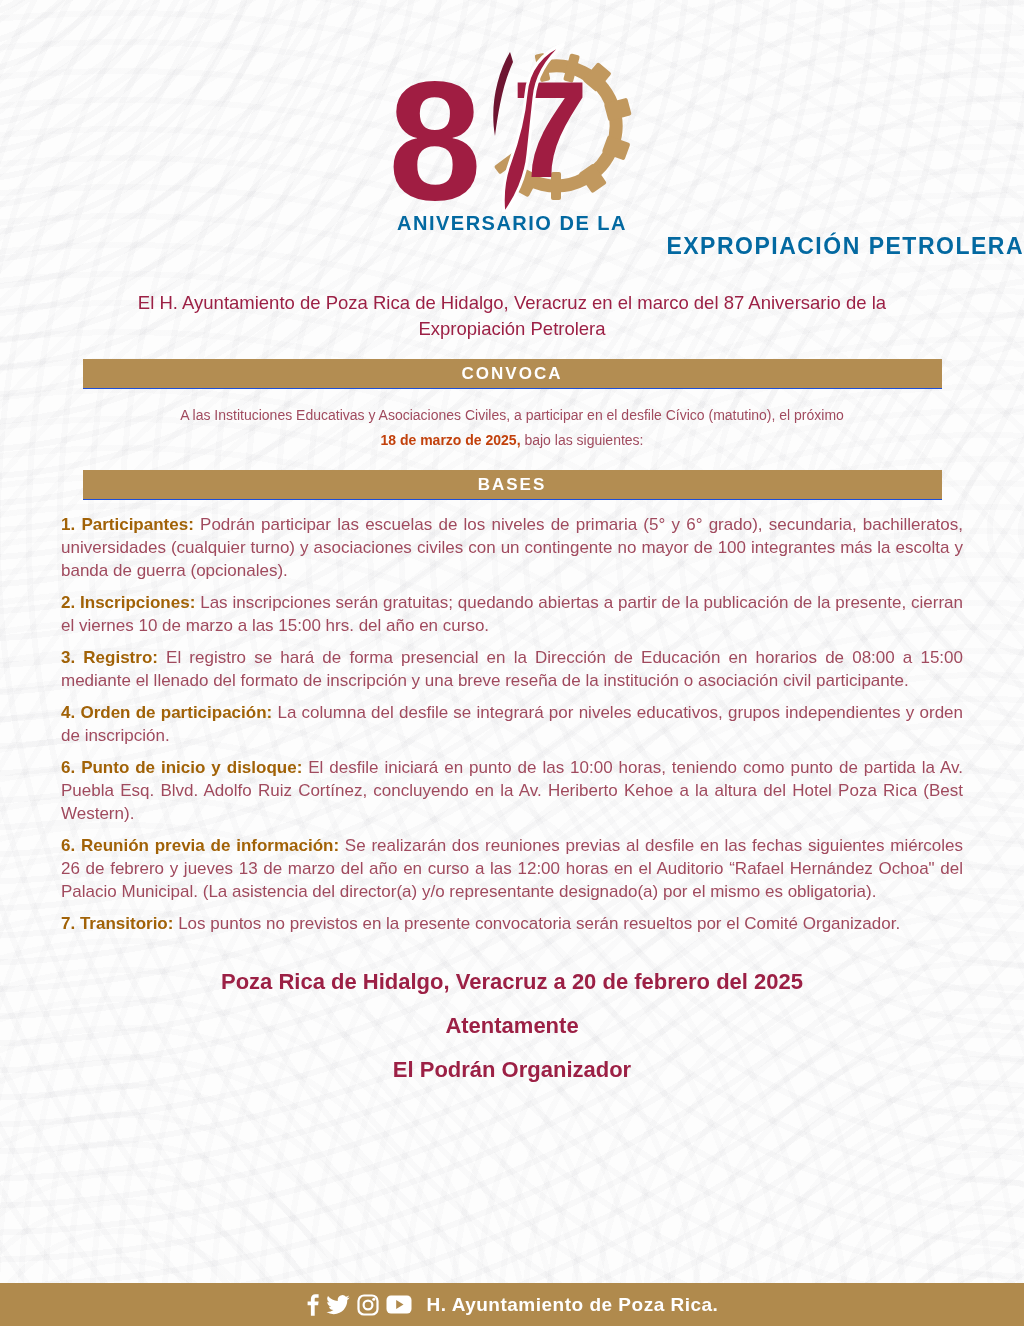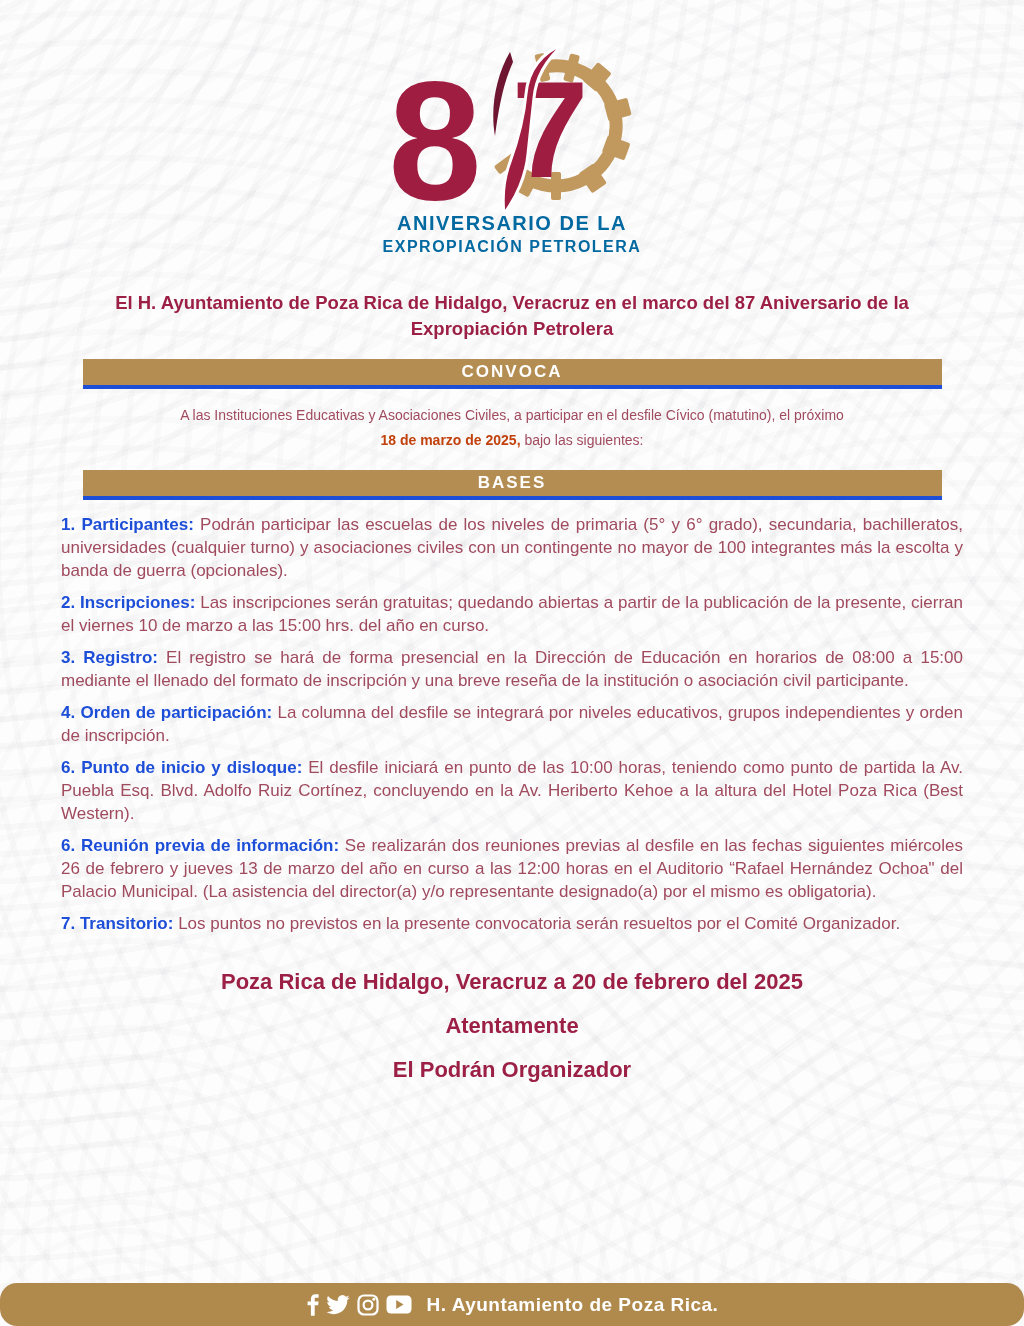--- a/index.html
+++ b/index.html
@@ -20,66 +20,65 @@
       repeating-radial-gradient(circle at 12% 104%, rgba(70,70,90,0.02)  0 6px, transparent 6px 29px),
       repeating-radial-gradient(circle at 96% 100%, rgba(70,70,90,0.02)  0 6px, transparent 6px 24px);
   }
   .content { position:relative; z-index:1; }
 
   
   .logo-block { padding-top:36px; text-align:center; }
   .logo-svg { display:inline-block; }
   .logo-caption { margin-top:-4px; color:#0369a1; font-weight:bold; letter-spacing:1.5px; }
   .logo-caption .cap1 { font-size:20px; line-height:23px; }
-  .logo-caption .cap2 { font-size:16px; line-height:23px; }
+  .logo-caption .cap2 { font-size:23px; line-height:23px;text-align:right; }
 
   
   .doc-title {
     margin:32px auto 0; width:850px;
-    text-align:center; font-weight:bold; font-size:18.5px; line-height:26px;
+    text-align:center; font-weight:normal; font-size:18.5px; line-height:26px;
     color:#9c2045;
   }
 
   
   .banner {
     margin:17px auto 0; width:859px; height:30px;
     background:#b38d52;
-    border-bottom:4px solid #1d4ed8;
+    border-bottom:1px solid #1d4ed8;
     display:flex; align-items:center; justify-content:center;
   }
   .banner span {
     color:#ffffff; font-weight:bold; font-size:17px; letter-spacing:2px;
   }
 
   
   .intro {
     margin:14px auto 0; width:920px;
     text-align:center; font-size:14px; line-height:25px; color:#a04a5e;
   }
   .intro strong { color:#c2410c; }
 
   
   .bases { margin:13px auto 0; width:902px; }
   .base-item {
     text-align:justify; font-size:17px; line-height:23px;
     color:#a04a5e; margin-bottom:9px;
   }
-  .base-item strong { color:#1d4ed8; }
+  .base-item strong { color:#a16207; }
 
   
   .closing { margin-top:36px; text-align:center; color:#9c2045; font-weight:bold; }
   .closing .cl { font-size:22px; line-height:22px; margin-bottom:22px; }
 
   
   .footer-bar {
     position:absolute; left:0; right:0; bottom:0; height:43px;
     background:#b08a4d;
     display:flex; align-items:center; justify-content:center; gap:7px;
     z-index:2;
-    border-radius:17px;
   }
   .footer-bar .sicon { display:inline-flex; align-items:center; }
   .footer-text {
     color:#ffffff; font-weight:bold; font-size:19px; letter-spacing:0.5px; margin-left:8px;
   }
 </style>
 </head>
 <body>
 
 <div class="page">

